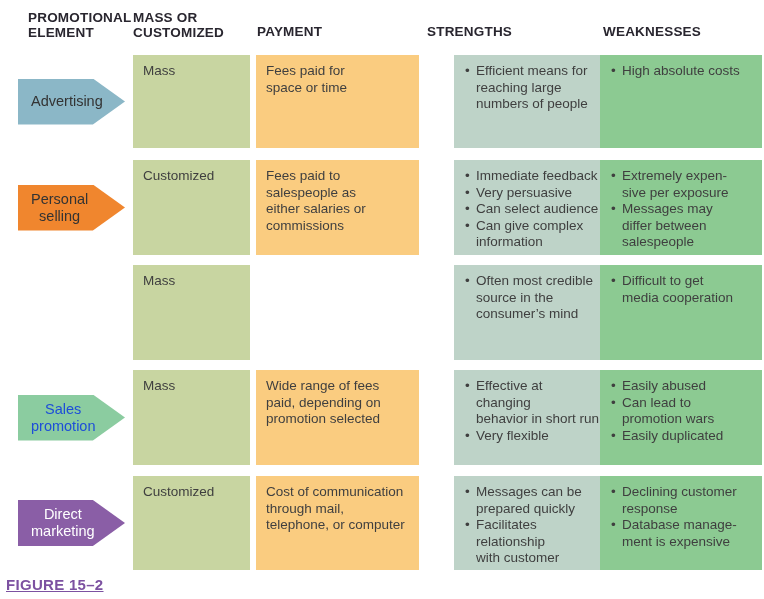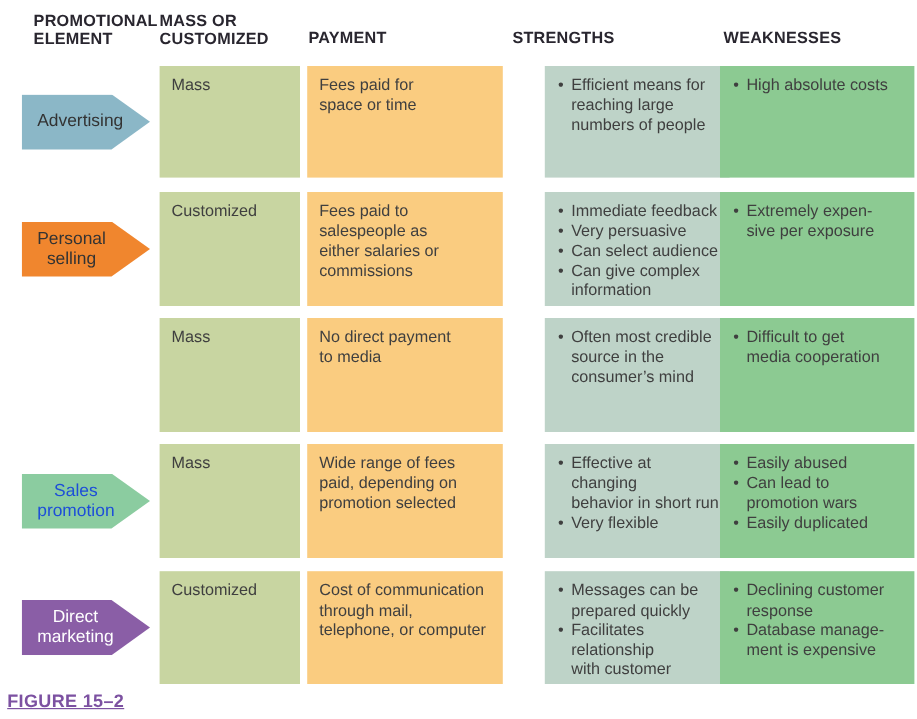--- a/index.html
+++ b/index.html
@@ -99,30 +99,29 @@
     <div class="cell strengths">
       <div class="bullet"><span class="txt">Immediate feedback</span></div>
       <div class="bullet"><span class="txt">Very persuasive</span></div>
       <div class="bullet"><span class="txt">Can select audience</span></div>
       <div class="bullet"><span class="txt">Can give complex
 information</span></div>
     </div>
     <div class="cell weaknesses">
       <div class="bullet"><span class="txt">Extremely expen-
 sive per exposure</span></div>
+      <div class="bullet"><span class="txt">Messages may
+differ between
+salespeople</span></div>
     </div>
   </div>
 
   <div class="row" style="top:265px;height:95px">
     <div class="cell mass">
       <div class="txt">Mass</div>
-    </div>
-    <div class="cell payment">
-      <div class="txt">No direct payment
-to media</div>
     </div>
     <div class="cell strengths">
       <div class="bullet"><span class="txt">Often most credible
 source in the
 consumer’s mind</span></div>
     </div>
     <div class="cell weaknesses">
       <div class="bullet"><span class="txt">Difficult to get
 media cooperation</span></div>
     </div>

